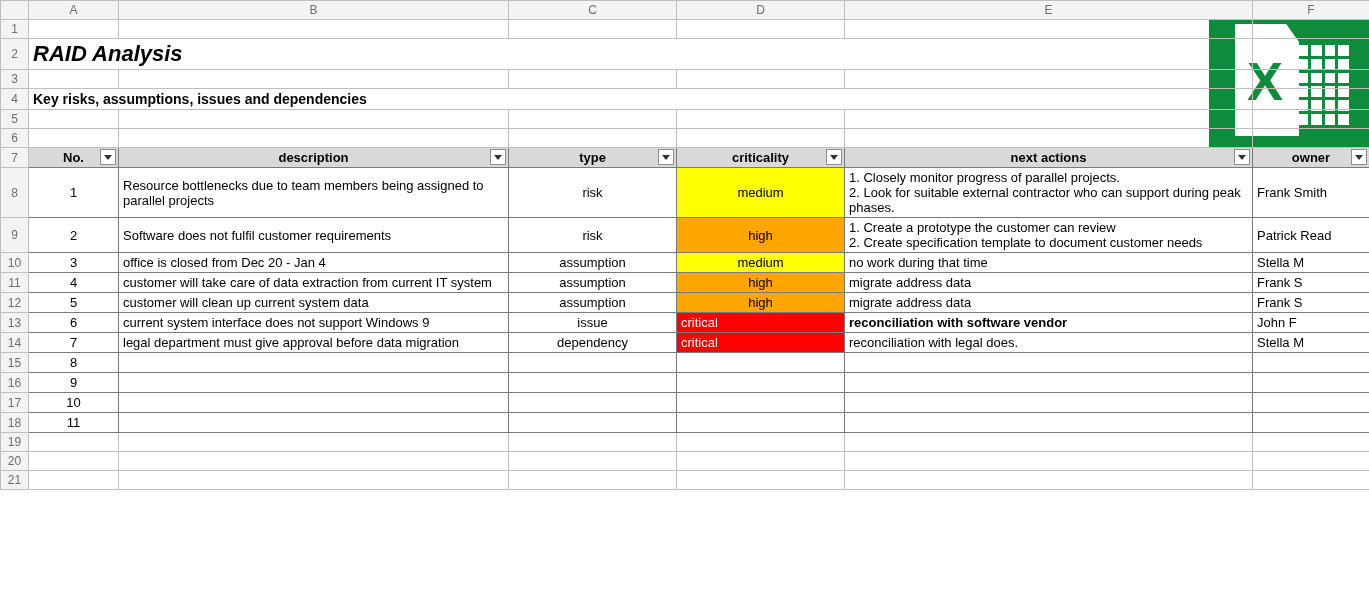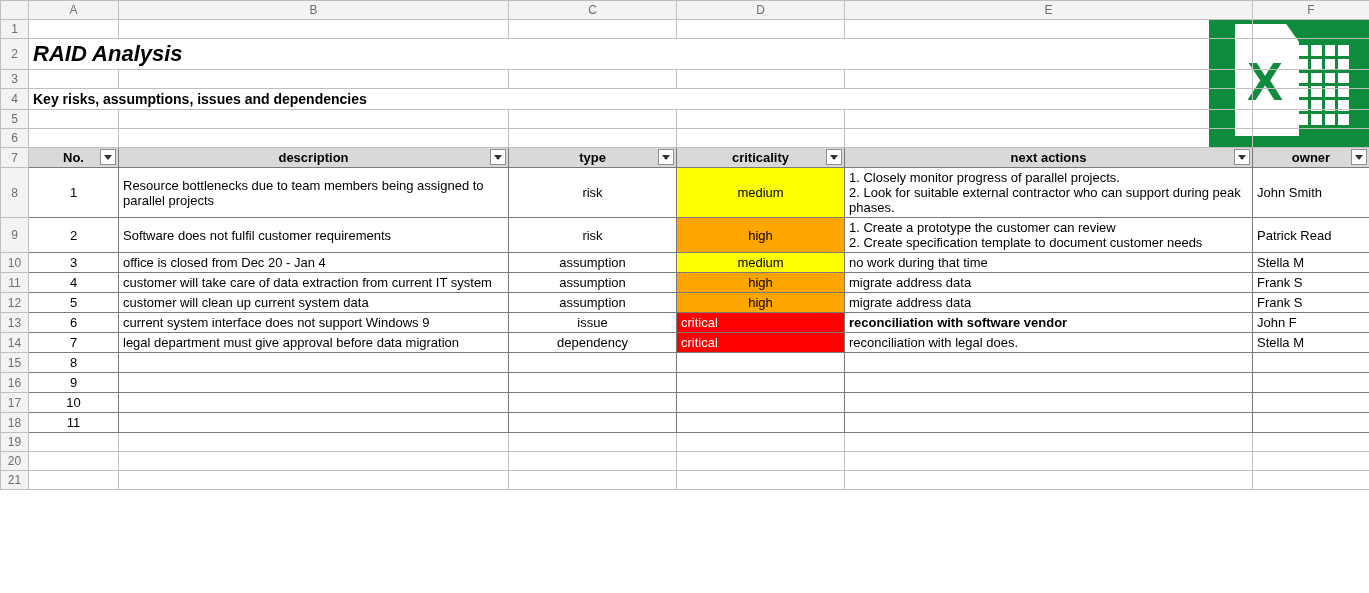--- a/index.html
+++ b/index.html
@@ -271,21 +271,21 @@
   </tbody>
     <tbody id="data-body">
       <tr class="data-row tall">
         <th class="rowhdr">8</th>
         <td class="c-num">1</td>
         <td class="wrap">Resource bottlenecks due to team members being assigned to parallel projects</td>
         <td class="c-center">risk</td>
         <td class="crit-medium">medium</td>
         <td class="wrap" style="white-space: pre-line;">1. Closely monitor progress of parallel projects.
 2. Look for suitable external contractor who can support during peak phases.</td>
-        <td>John Smith</td>
+        <td>Frank Smith</td>
       </tr>
       <tr class="data-row tall">
         <th class="rowhdr">9</th>
         <td class="c-num">2</td>
         <td class="wrap">Software does not fulfil customer requirements</td>
         <td class="c-center">risk</td>
         <td class="crit-high">high</td>
         <td class="wrap" style="white-space: pre-line;">1. Create a prototype the customer can review
 2. Create specification template to document customer needs</td>
         <td>Patrick Read</td>

